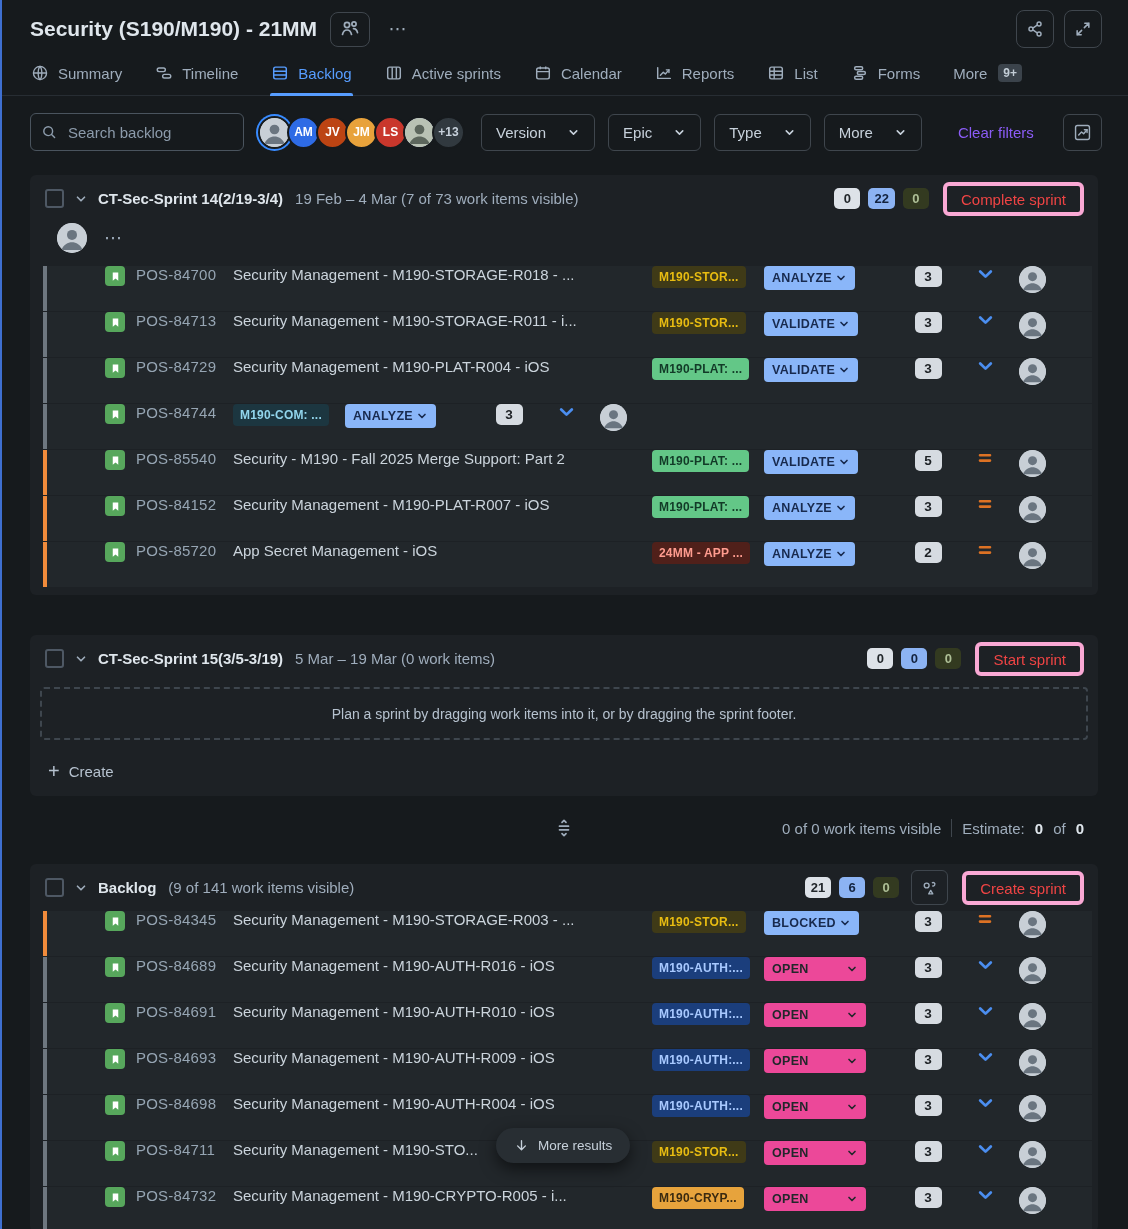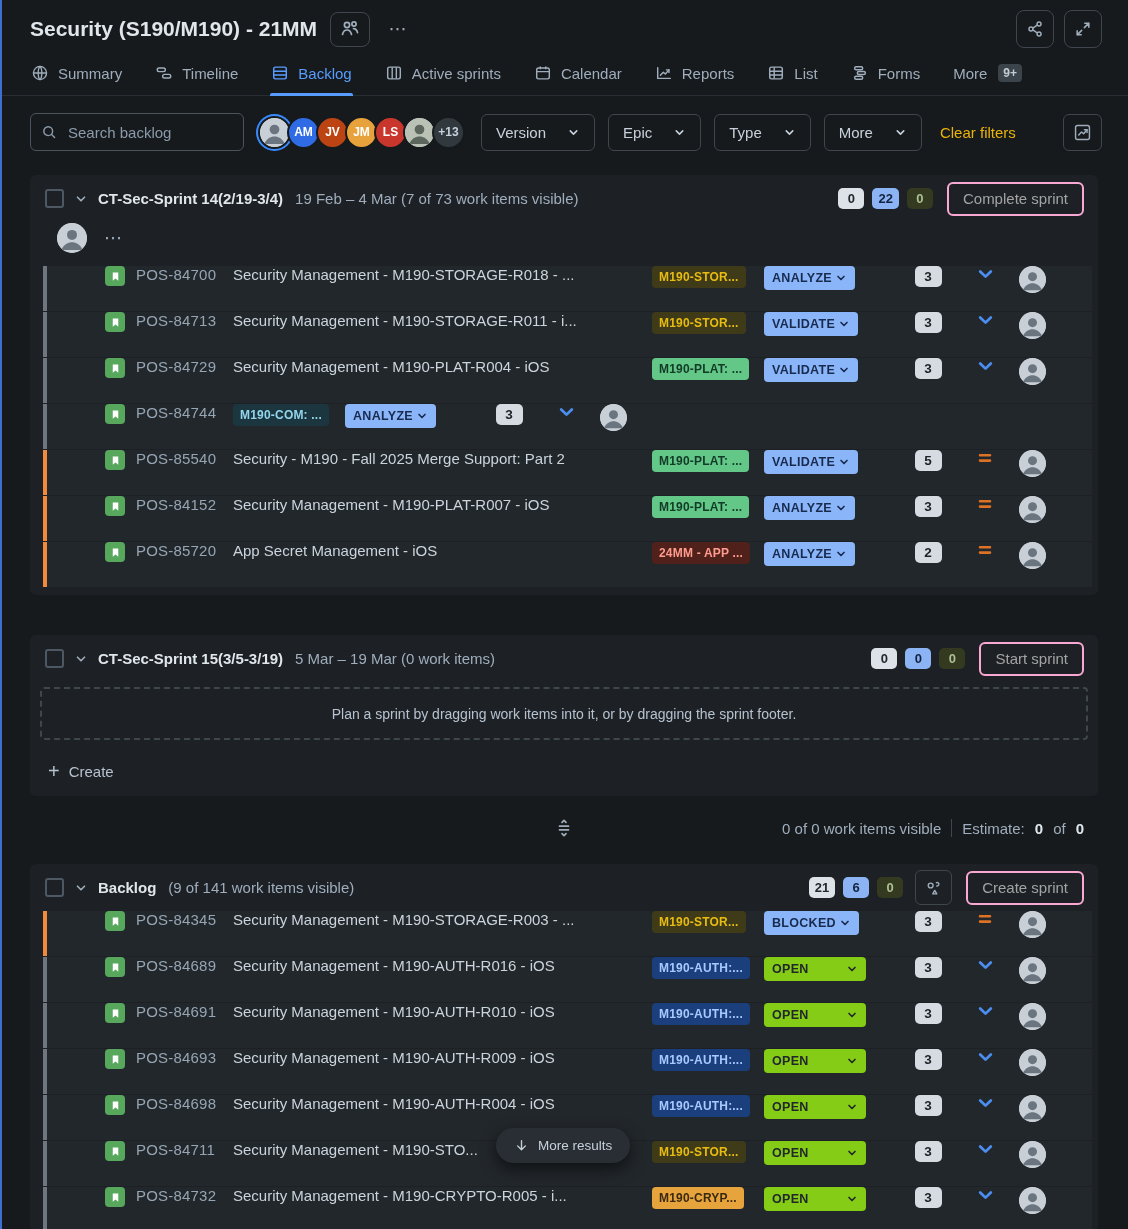--- a/index.html
+++ b/index.html
@@ -36,42 +36,42 @@
   .avatars{display:flex;align-items:center;margin-left:14px;}
   .fav{width:29px;height:29px;border-radius:50%;display:flex;align-items:center;justify-content:center;
        font-size:12px;font-weight:700;color:#fff;margin-left:-4px;border:2px solid #161A1D;overflow:hidden;cursor:pointer;}
   .fav.photo{background:#C8CFD6;padding:0;}
   .fav.sel{box-shadow:0 0 0 2px #388BFF;margin-left:0;}
   .fav.more{background:#31393F;color:#C7D1DB;font-size:12px;}
   .av-am{background:#2E6BE5;}.av-jv{background:#BC4413;}.av-jm{background:#E8A23B;}.av-ls{background:#C9372C;}
   .drops{display:flex;align-items:center;gap:13px;margin-left:16px;}
   .drop-btn{display:flex;align-items:center;gap:21px;height:37px;border:1px solid #3F464D;border-radius:6px;
             padding:0 14px;font-size:15px;font-weight:500;color:#C7D1DB;background:transparent;cursor:pointer;}
-  .clear-btn{font-size:15px;font-weight:500;color:#eab308;margin-left:18px;cursor:pointer;}
+  .clear-btn{font-size:15px;font-weight:500;color:#8b5cf6;margin-left:36px;cursor:pointer;}
   .filters .spacer{flex:1;}
   .sq-btn{display:flex;align-items:center;justify-content:center;width:37px;height:35px;border:1px solid #3F464D;
           border-radius:6px;color:#9FADBC;cursor:pointer;}
 
   
   .section{margin:16px 30px 0;background:#1D2125;border-radius:6px;padding-bottom:7px;}
   .section.sprint15{margin-top:40px;padding-bottom:2px;}
   .section.backlog{margin-top:18px;padding-bottom:0;}
   .sec-head{display:flex;align-items:center;gap:10px;height:47px;padding:0 14px 0 15px;}
   .checkbox{width:15px;height:15px;border:2px solid #4E5864;border-radius:3px;background:transparent;cursor:pointer;flex:none;}
   .chev{color:#9FADBC;cursor:pointer;display:flex;}
   .sec-name{font-size:15px;font-weight:700;color:#DFE6EC;white-space:nowrap;cursor:pointer;}
   .sec-meta{font-size:15px;color:#9FADBC;white-space:nowrap;margin-left:2px;}
   .sec-right{margin-left:auto;display:flex;align-items:center;gap:8px;}
   .badge{min-width:14px;height:21px;border-radius:5px;display:flex;align-items:center;justify-content:center;
          font-size:13px;font-weight:700;padding:0 6px;}
   .b-todo{background:#DDE2E8;color:#22272B;}
   .b-prog{background:#8CB3F3;color:#13233F;}
   .b-done{background:#333A20;color:#AEBF96;}
-  .sec-btn{height:34px;border:2px solid #f9a8d4;border-radius:6px;padding:5px 14px;font-size:15px;font-weight:500;
-           color:#a3a3a3;background:transparent;cursor:pointer;margin-left:6px;white-space:nowrap;
+  .sec-btn{height:34px;border:4px solid #f9a8d4;border-radius:6px;padding:5px 14px;font-size:15px;font-weight:500;
+           color:#ef4444;background:transparent;cursor:pointer;margin-left:6px;white-space:nowrap;
            font-family:"Liberation Sans","DejaVu Sans",sans-serif;}
   .mini-btn{display:flex;align-items:center;justify-content:center;width:35px;height:33px;border:1px solid #3F464D;
             border-radius:6px;color:#9FADBC;cursor:pointer;margin-left:4px;}
   .avatar-row{display:flex;align-items:center;gap:17px;padding:1px 16px 13px 27px;}
   .avatar-row .fav{margin-left:0;border:none;width:30px;height:30px;}
 
   
   .items{padding:0 6px;}
   .row{display:flex;align-items:flex-start;height:45px;background:#22272B;margin-bottom:1px;cursor:pointer;margin-left:7px;}
   .bar{width:4px;align-self:stretch;background:#6E7780;flex:none;}
@@ -85,21 +85,21 @@
   .tag[data-variant="olive"]{background:#3F3A17;color:#E8BC11;}
   .tag[data-variant="green"]{background:#63C787;color:#123A27;}
   .tag[data-variant="teal"]{background:#1C3640;color:#92D5EC;}
   .tag[data-variant="navy"]{background:#1B3E7C;color:#A8C9FF;}
   .tag[data-variant="red"]{background:#50201A;color:#FF9C8F;}
   .tag[data-variant="amber"]{background:#E7A33C;color:#3A2A10;}
   .statuscell{width:130px;flex:none;display:flex;}
   .status{display:inline-flex;align-items:center;gap:3px;border-radius:4px;padding:5px 8px;
           font-size:12.5px;font-weight:700;letter-spacing:.3px;cursor:pointer;}
   .status[data-variant="blue"]{background:#8AB6F9;color:#182A4E;}
-  .status[data-variant="gray"]{background:#84cc16;color:#22272B;gap:37px;}
+  .status[data-variant="gray"]{background:#ec4899;color:#22272B;gap:37px;}
   .estcell{width:68px;flex:none;display:flex;justify-content:center;}
   .est{min-width:15px;height:21px;background:#D6DBE1;color:#1D2125;border-radius:5px;font-size:13.5px;font-weight:600;
        display:flex;align-items:center;justify-content:center;padding:0 6px;cursor:pointer;}
   .pricell{width:46px;flex:none;display:flex;justify-content:center;}
   .avcell{width:84px;flex:none;display:flex;padding-left:11px;box-sizing:border-box;}
   .avatar{width:27px;height:27px;border-radius:50%;overflow:hidden;background:#C8CFD6;cursor:pointer;flex:none;}
 
   
   .dashed{margin:5px 10px 8px;border:2px dashed #3E464E;border-radius:4px;height:49px;
           display:flex;align-items:center;justify-content:center;font-size:14px;color:#B6C2CF;}

